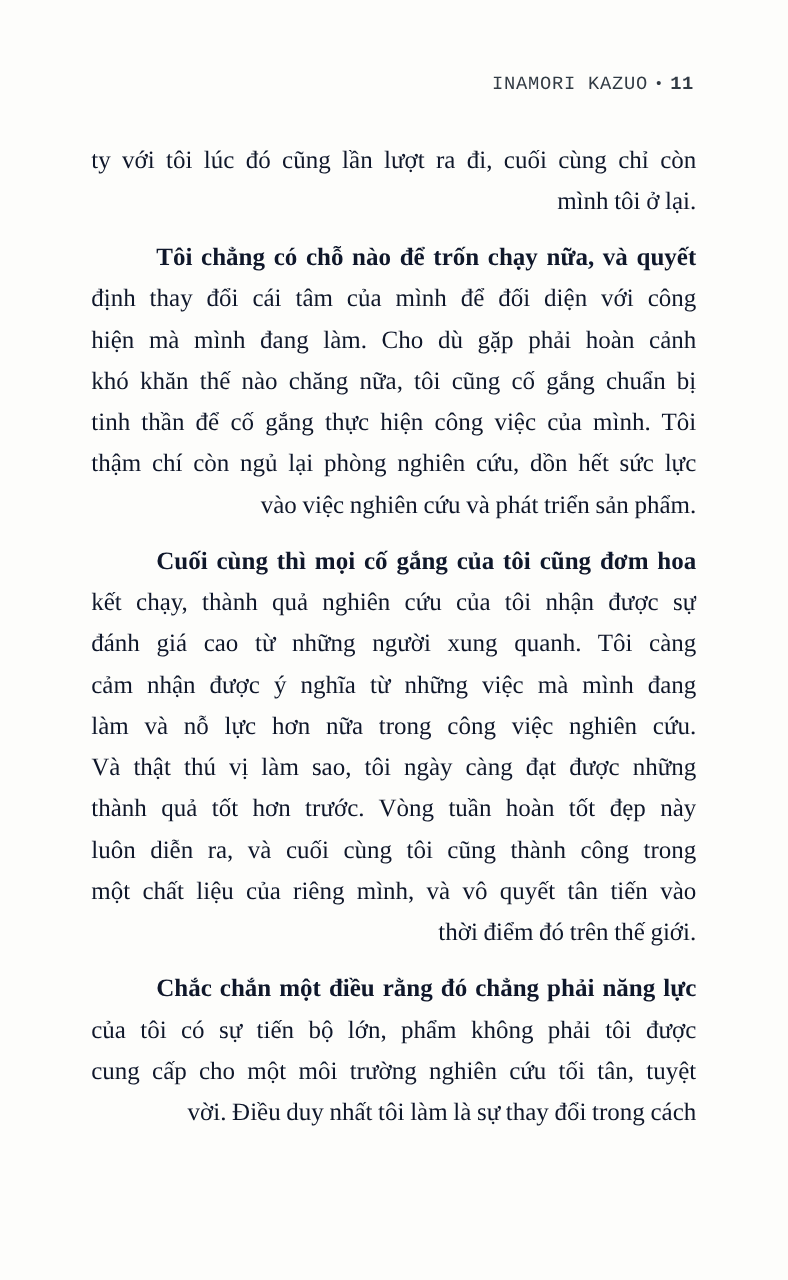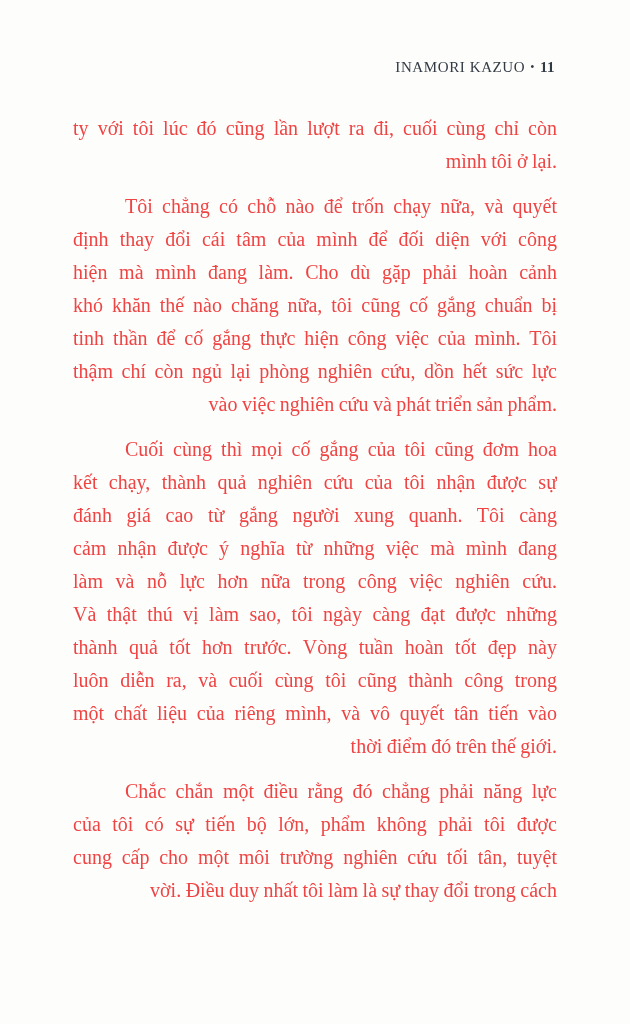--- a/index.html
+++ b/index.html
@@ -13,21 +13,21 @@
   }
   .page {
     position: absolute;
     inset: 0;
     background: #fdfdfb;
   }
   .header {
     position: absolute;
     top: 58px;
     right: 75px;
-    font-family: Liberation Serif, serif;
+    font-family: Liberation Mono, monospace;
     font-size: 15px;
     line-height: 18px;
     color: #323b44;
     letter-spacing: 0.6px;
     white-space: nowrap;
   }
   .header .dot {
     display: inline-block;
     margin: 0 5px;
     font-size: 12px;
@@ -36,39 +36,39 @@
   }
   .header .pnum {
     font-weight: 700;
     letter-spacing: 0.4px;
   }
   .body-text {
     position: absolute;
     top: 112px;
     left: 73px;
     width: 484px;
-    color: #ef4444;
+    color: #0f172a;
     font-size: 20px;
     word-spacing: -0.5px;
   }
   .paragraph { margin: 0 0 12px 0; }
   .paragraph:last-child { margin-bottom: 16px; }
   .line {
     height: 33px;
     line-height: 33px;
     text-align: justify;
     text-align-last: justify;
     overflow: hidden;
     white-space: normal;
   }
   .line.last {
     text-align: right;
     text-align-last: auto;
   }
-  .line.indent { text-indent: 52px; }
+  .line.indent { text-indent: 52px; font-weight: bold; }
 </style>
 </head>
 <body>
 
 <div class="page">
 
   <div class="header">
     <span>INAMORI KAZUO</span><span class="dot">•</span><span class="pnum">11</span>
   </div>
 
@@ -82,21 +82,21 @@
         <div class="line">định thay đổi cái tâm của mình để đối diện với công</div>
         <div class="line">hiện mà mình đang làm. Cho dù gặp phải hoàn cảnh</div>
         <div class="line">khó khăn thế nào chăng nữa, tôi cũng cố gắng chuẩn bị</div>
         <div class="line">tinh thần để cố gắng thực hiện công việc của mình. Tôi</div>
         <div class="line">thậm chí còn ngủ lại phòng nghiên cứu, dồn hết sức lực</div>
         <div class="line last">vào việc nghiên cứu và phát triển sản phẩm.</div>
       </div>
       <div class="paragraph">
         <div class="line indent">Cuối cùng thì mọi cố gắng của tôi cũng đơm hoa</div>
         <div class="line">kết chạy, thành quả nghiên cứu của tôi nhận được sự</div>
-        <div class="line">đánh giá cao từ gắng người xung quanh. Tôi càng</div>
+        <div class="line">đánh giá cao từ những người xung quanh. Tôi càng</div>
         <div class="line">cảm nhận được ý nghĩa từ những việc mà mình đang</div>
         <div class="line">làm và nỗ lực hơn nữa trong công việc nghiên cứu.</div>
         <div class="line">Và thật thú vị làm sao, tôi ngày càng đạt được những</div>
         <div class="line">thành quả tốt hơn trước. Vòng tuần hoàn tốt đẹp này</div>
         <div class="line">luôn diễn ra, và cuối cùng tôi cũng thành công trong</div>
         <div class="line">một chất liệu của riêng mình, và vô quyết tân tiến vào</div>
         <div class="line last">thời điểm đó trên thế giới.</div>
       </div>
       <div class="paragraph">
         <div class="line indent">Chắc chắn một điều rằng đó chẳng phải năng lực</div>

